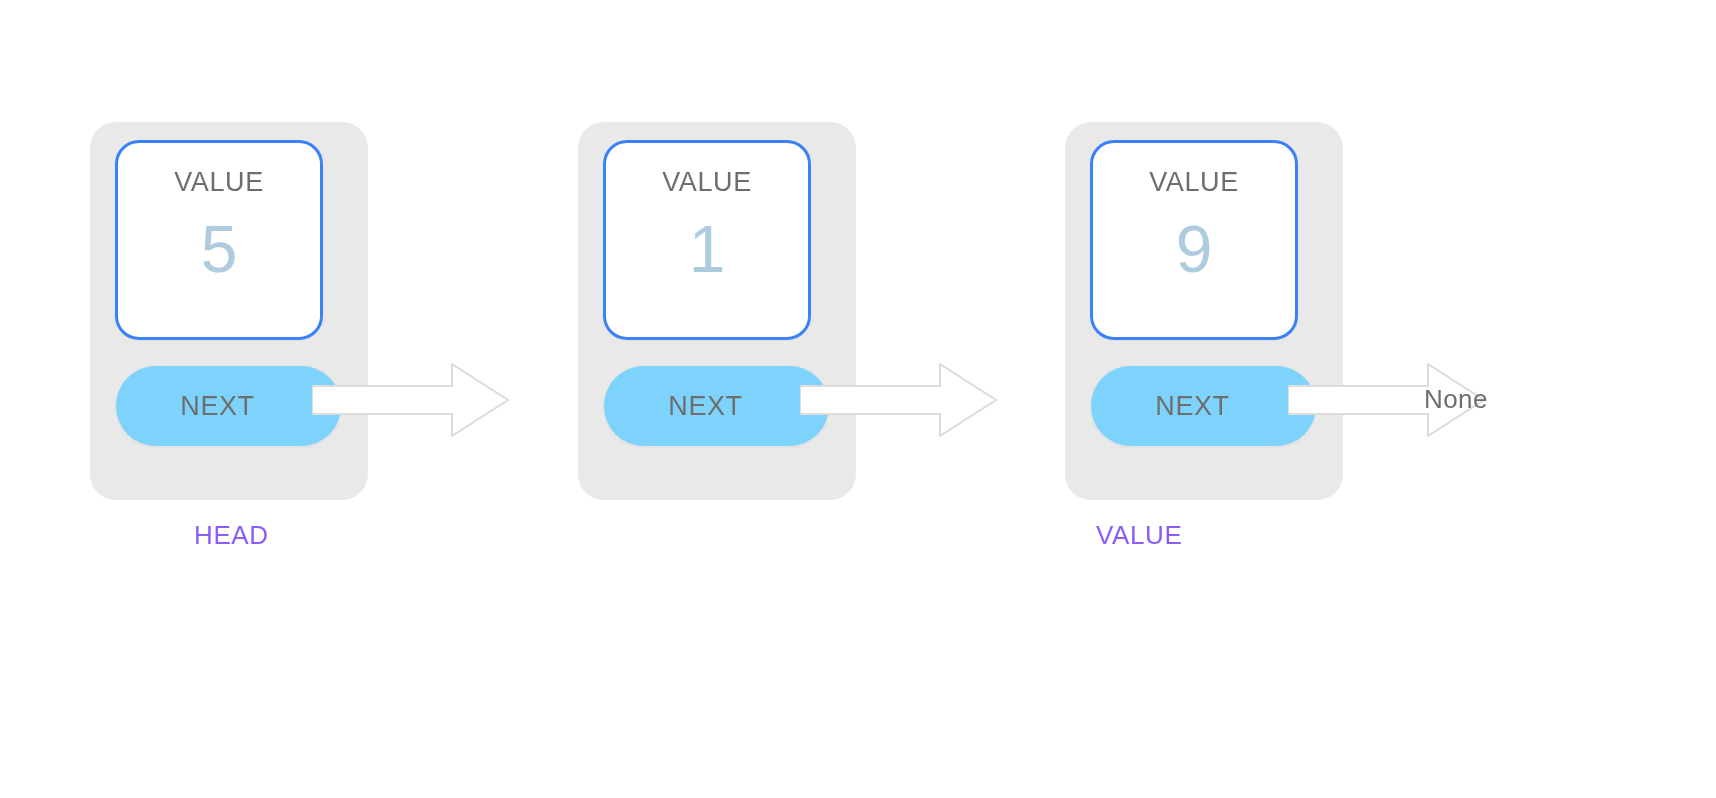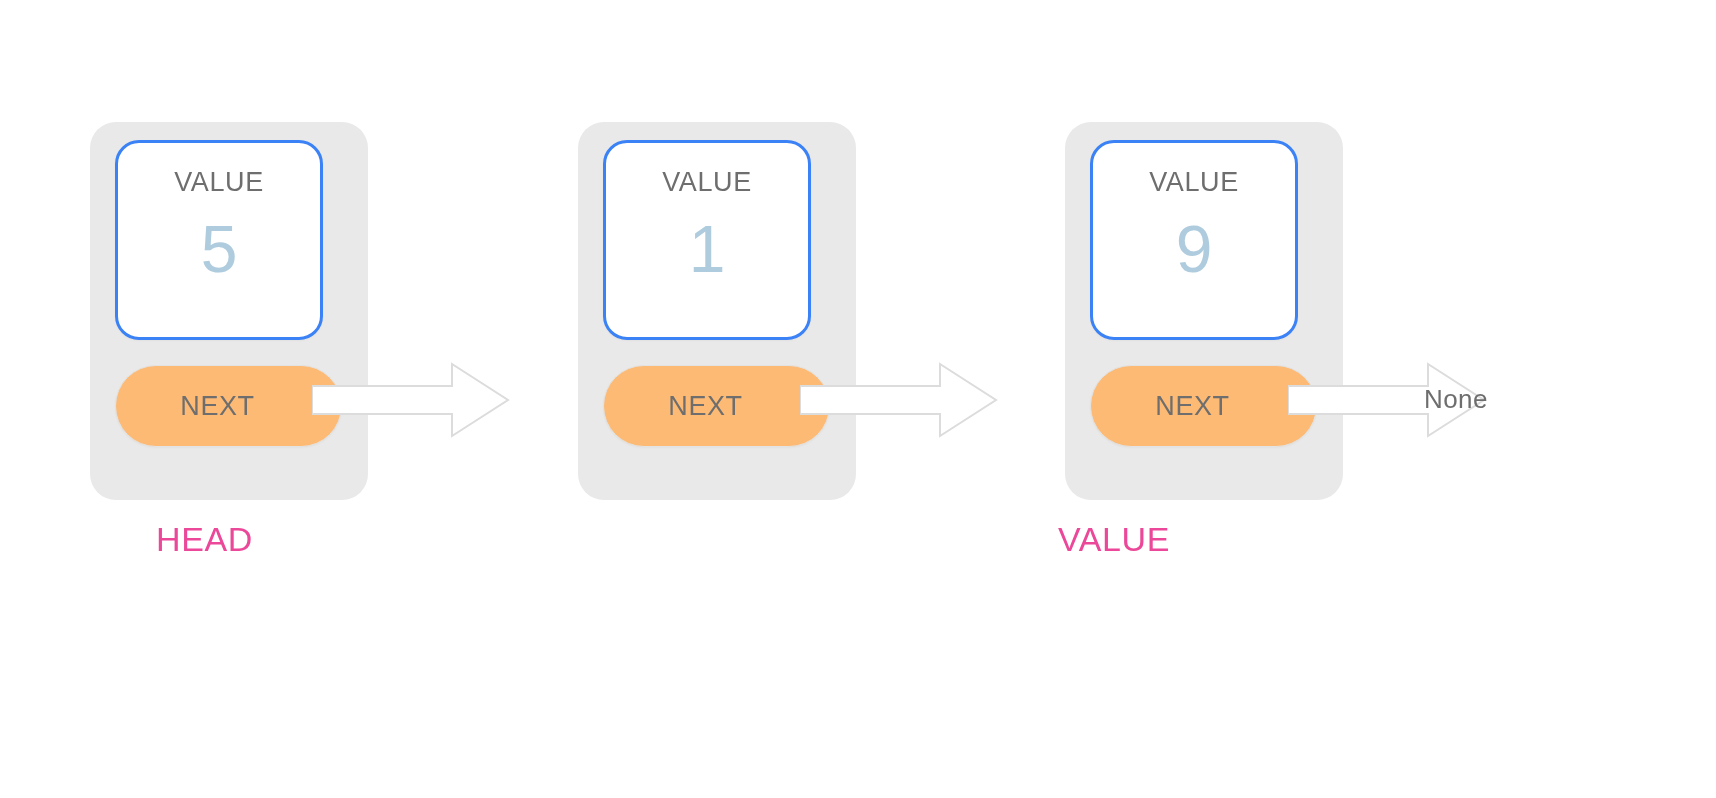--- a/index.html
+++ b/index.html
@@ -68,21 +68,21 @@
     font-weight: 400;
   }
 
   
   .next-pill {
     position: absolute;
     left: 25px;
     top: 243px;
     width: 227px;
     height: 82px;
-    background: #fdba74;
+    background: #7dd3fc;
     border: 1px solid #e3e3e3;
     border-radius: 41px;
     box-sizing: border-box;
     box-shadow: 0 1px 2px rgba(0,0,0,0.035);
     display: flex;
     align-items: center;
     justify-content: center;
   }
   .next-label {
     font-size: 27px;
@@ -98,24 +98,25 @@
   }
   .arrow-1 { left: 312px; }
   .arrow-2 { left: 800px; }
   .arrow-3 { left: 1288px; }
 
   .arrow svg { display: block; }
 
   
   .caption {
     position: absolute;
-    font-size: 34px;
-    color: #ec4899;
+    font-size: 26px;
+    color: #8b5cf6;
     letter-spacing: 0.6px;
     white-space: nowrap;
+    margin-left: 38px;
   }
   .caption-head { left: 156px;  top: 520px; }
   .caption-tail { left: 1058px; top: 520px; }
 
   .none-label {
     position: absolute;
     left: 1424px;
     top: 384px;
     font-size: 26px;
     color: #6e6e6e;

